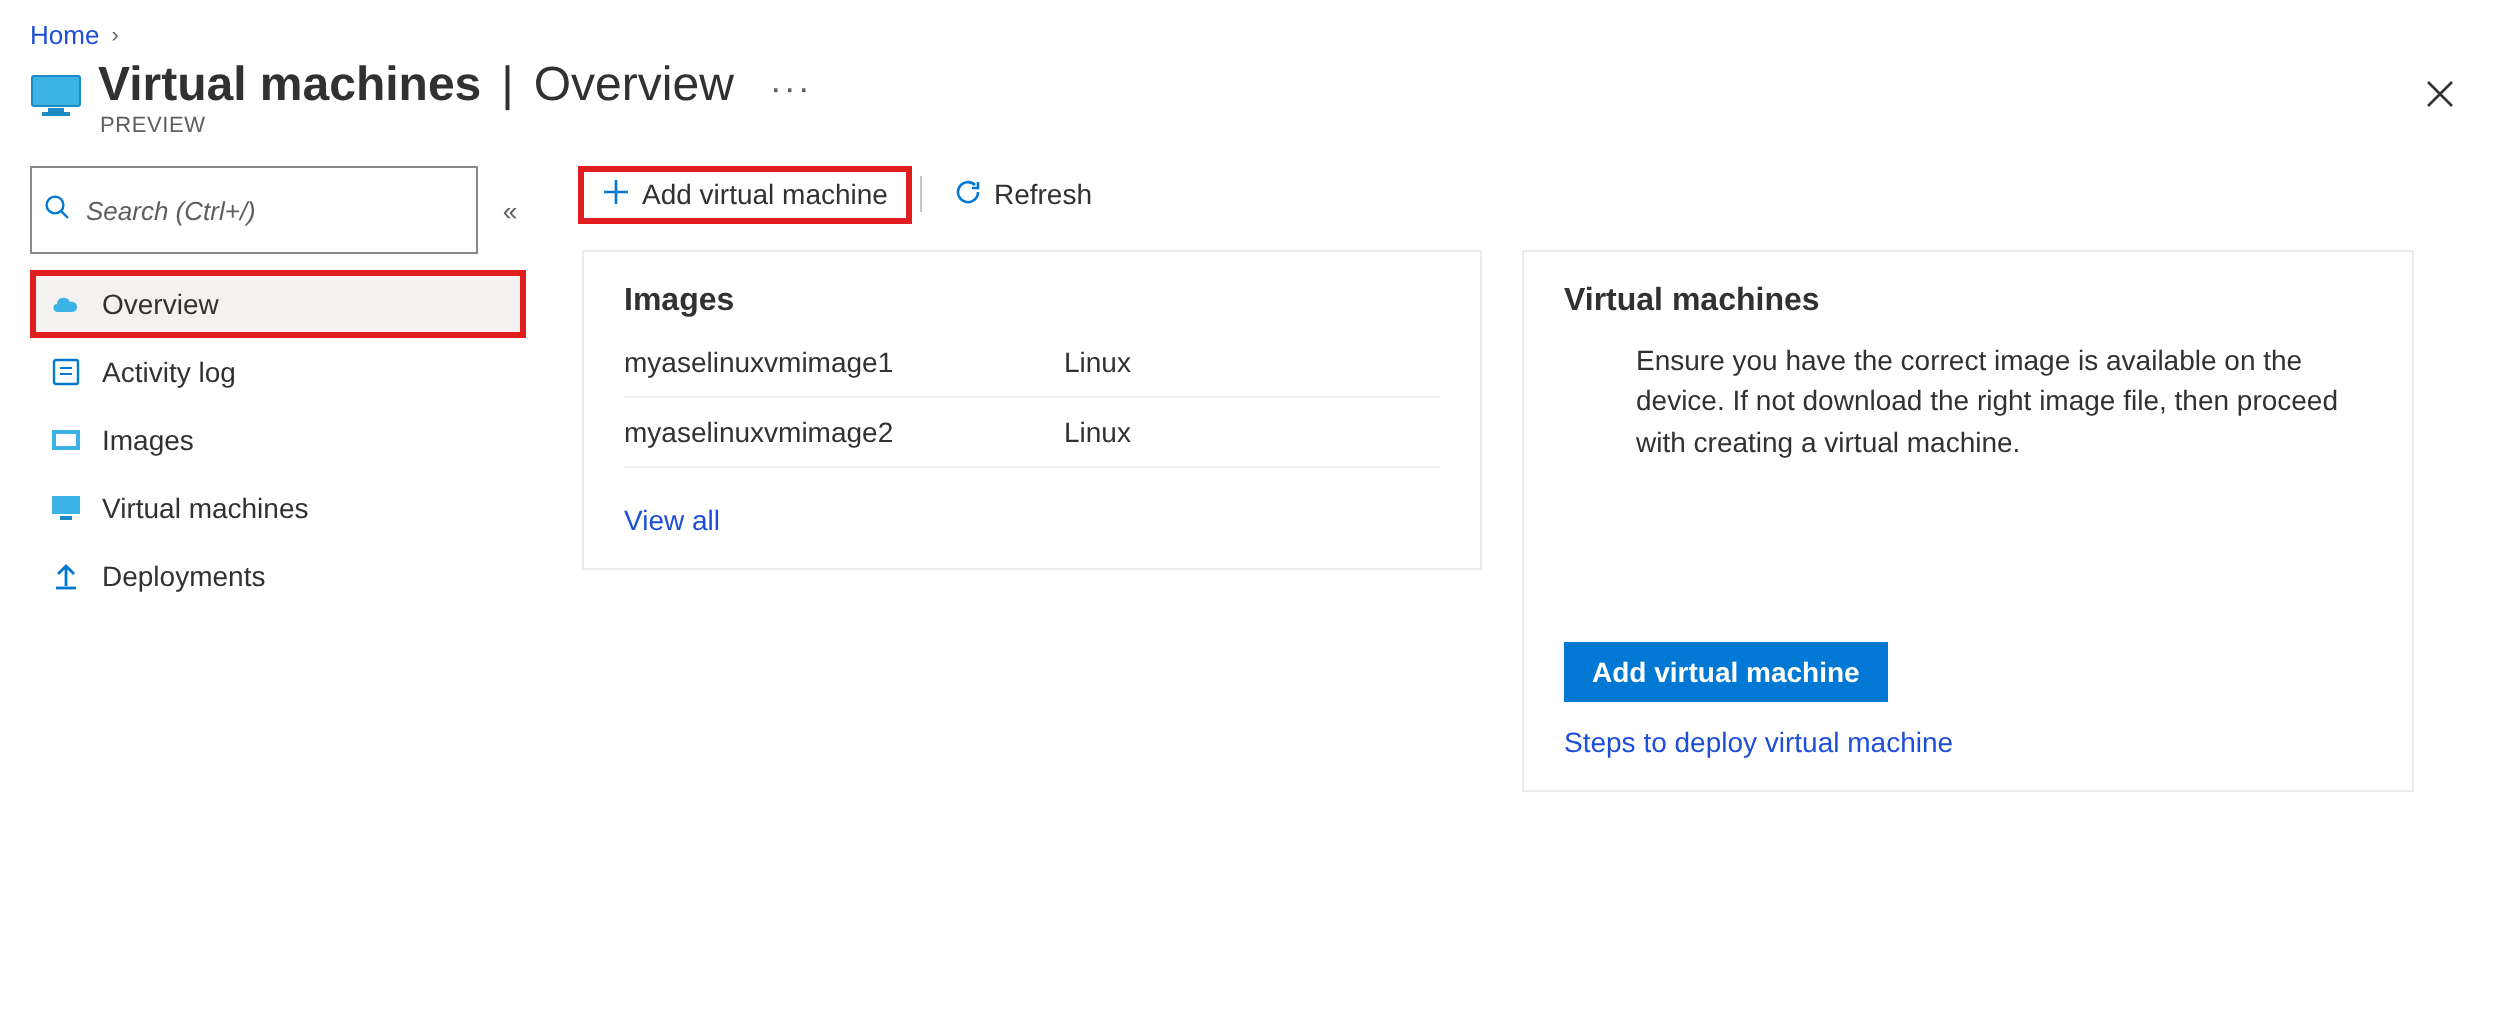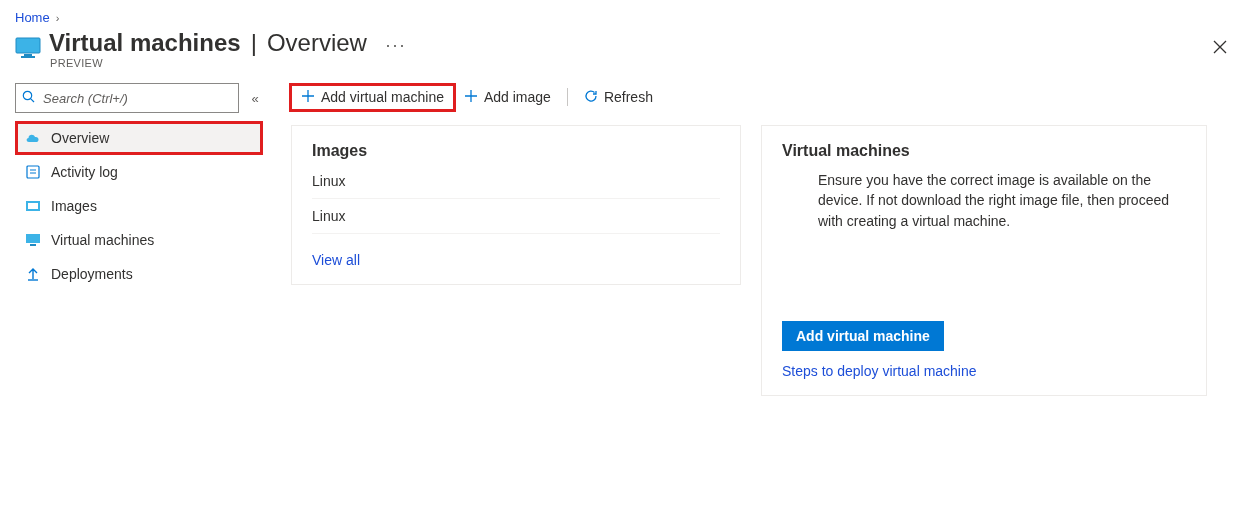--- a/index.html
+++ b/index.html
@@ -36,21 +36,21 @@
   .close-x {
     margin-left: auto; width:28px; height:28px; display:flex; align-items:center; justify-content:center;
     font-size: 18px; color:#323130; cursor:pointer; margin-top:4px;
   }
 
   
   .body-row { display:flex; margin-top:14px; }
   .sidebar { width: 248px; flex:0 0 248px; }
   .collapse-row { display:flex; align-items:center; gap:8px; margin-bottom:8px;}
   .search-wrap {
-    flex:1; border:1px solid #8a8886; height:30px; display:flex; align-items:center;
+    flex:1; border:1px solid #8a8886; height:44px; display:flex; align-items:center;
     padding: 0 6px; gap:6px;
   }
   .search-wrap input {
     border:none; outline:none; flex:1; font-size:13px; font-style: italic; color:#323130; background:transparent;
   }
   .search-wrap input::placeholder { font-style: italic; color:#605e5c;}
   .collapse-btn { width:16px; text-align:center; color:#605e5c; cursor:pointer; font-size:13px;}
 
   .nav-item {
     display:flex; align-items:center; gap:10px; height:34px; padding:0 10px; cursor:pointer;
@@ -204,48 +204,42 @@
 
     <div class="toolbar">
       <div class="tbtn highlight">
         <span class="ticon">
           <svg width="14" height="14" viewBox="0 0 14 14">
               <path d="M7 1 V13 M1 7 H13" stroke="#0078d4" stroke-width="1.3"></path>
             </svg>
         </span>
         <span>Add virtual machine</span>
       </div>
-      <div class="tbtn">
-        <span class="ticon">
-          <svg width="14" height="14" viewBox="0 0 14 14">
-              <path d="M7 1 V13 M1 7 H13" stroke="#0078d4" stroke-width="1.3"></path>
-            </svg>
-        </span>
-        <span>Add image</span>
-      </div>
       <div class="tdiv"></div>
       <div class="tbtn">
         <span class="ticon">
           <svg width="14" height="14" viewBox="0 0 14 14">
               <path d="M12 7 A5 5 0 1 1 10.5 3.5" fill="none" stroke="#0078d4" stroke-width="1.3"></path>
               <path d="M12 2 L12 5 L9 5" fill="none" stroke="#0078d4" stroke-width="1.3"></path>
             </svg>
         </span>
         <span>Refresh</span>
       </div>
     </div>
 
 
     <div class="cards">
       <div class="card images">
         <h3>Images</h3>
         <div class="img-row">
+          <div class="img-name">myaselinuxvmimage1</div>
           <div class="img-os">Linux</div>
         </div>
         <div class="img-row">
+          <div class="img-name">myaselinuxvmimage2</div>
           <div class="img-os">Linux</div>
         </div>
         <a href="#" class="view-all">View all</a>
       </div>
 
       <div class="card vms">
         <h3>Virtual machines</h3>
         <div class="vm-desc">Ensure you have the correct image is available on the device. If not download the right image file, then proceed with creating a virtual machine.</div>
         <button class="primary-btn">Add virtual machine</button>
         <a href="#" class="steps-link">Steps to deploy virtual machine</a>

